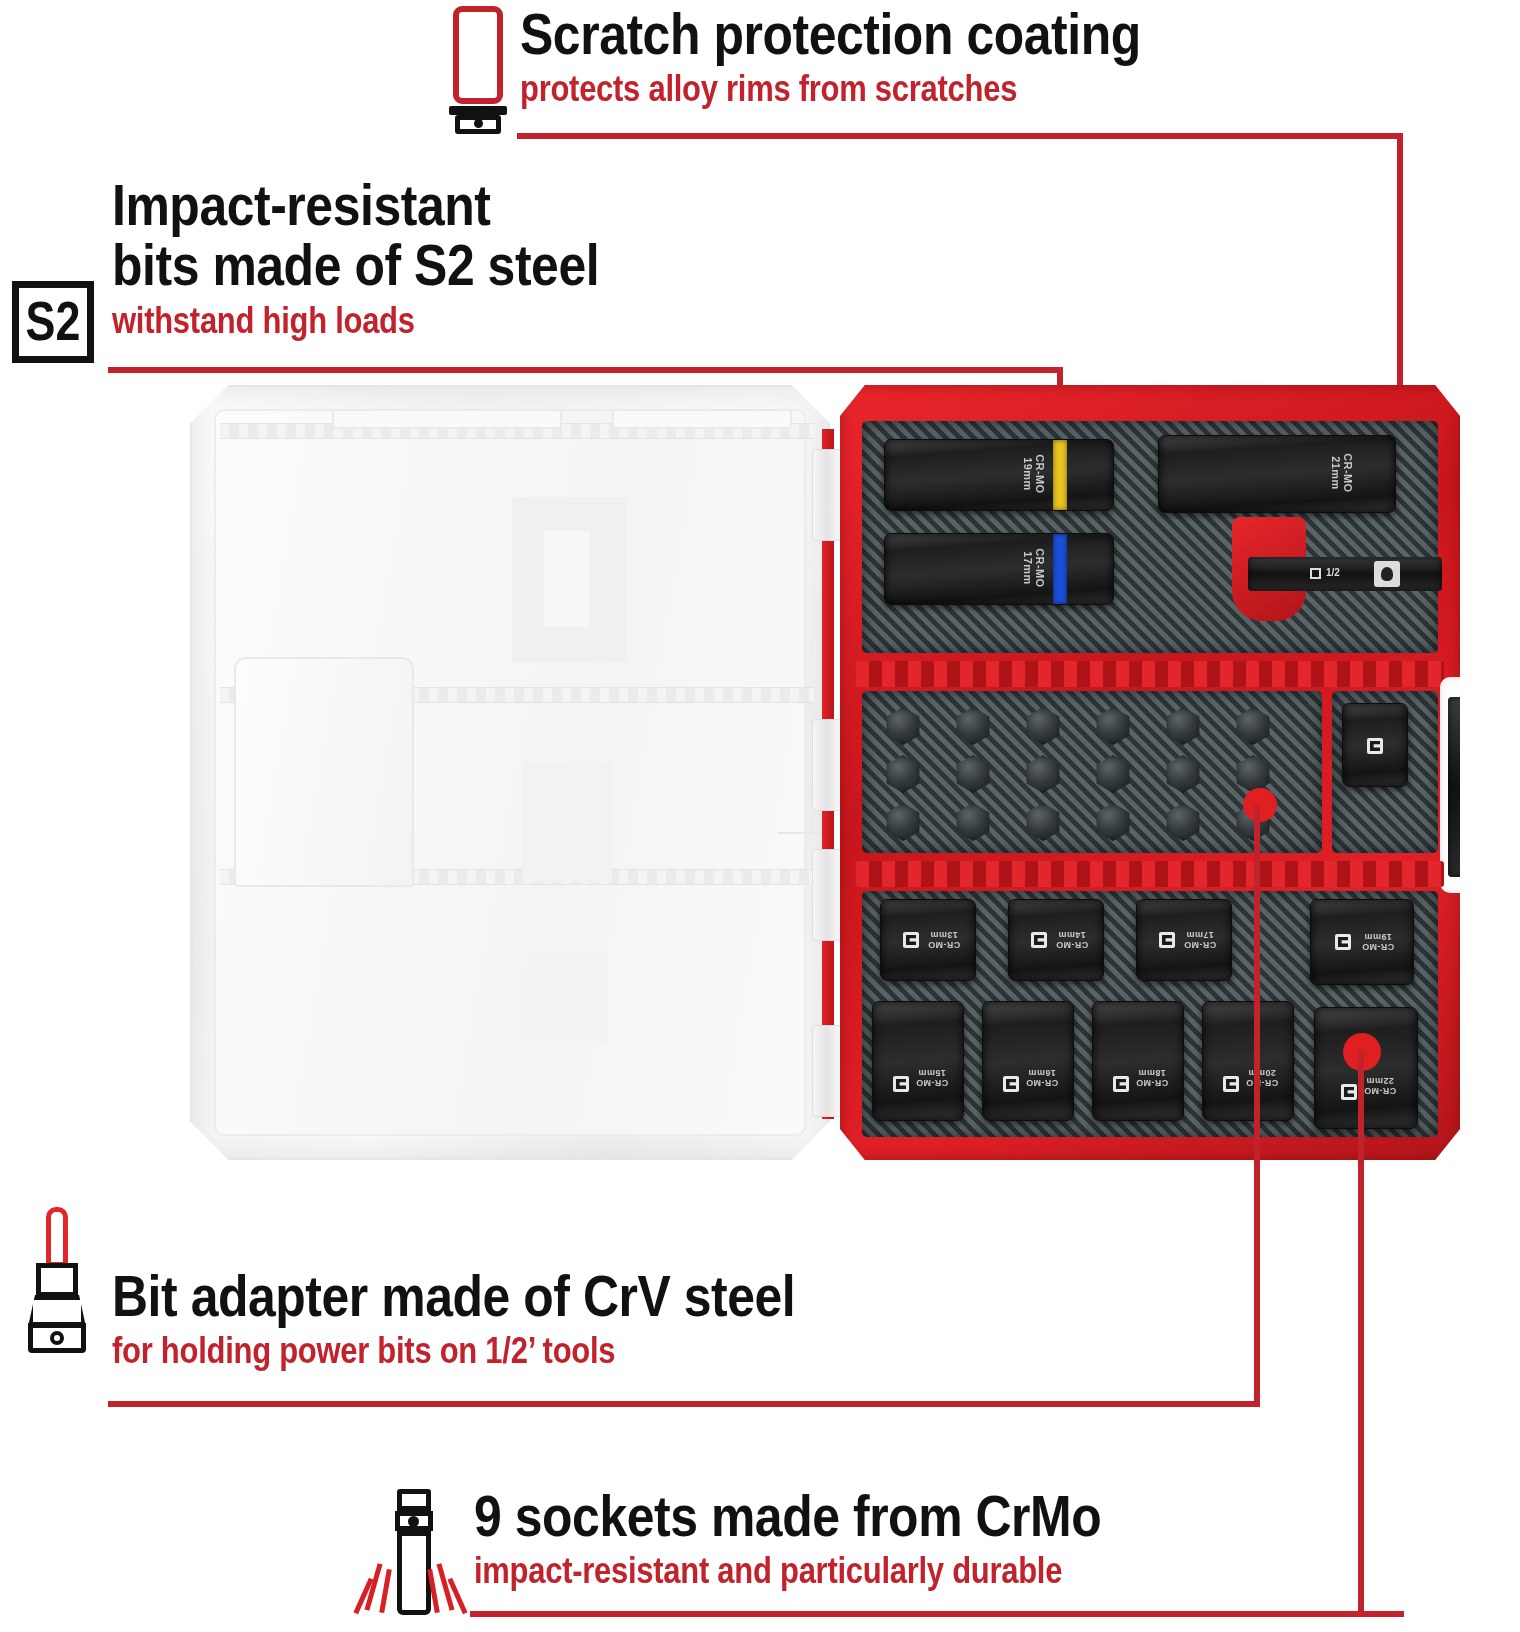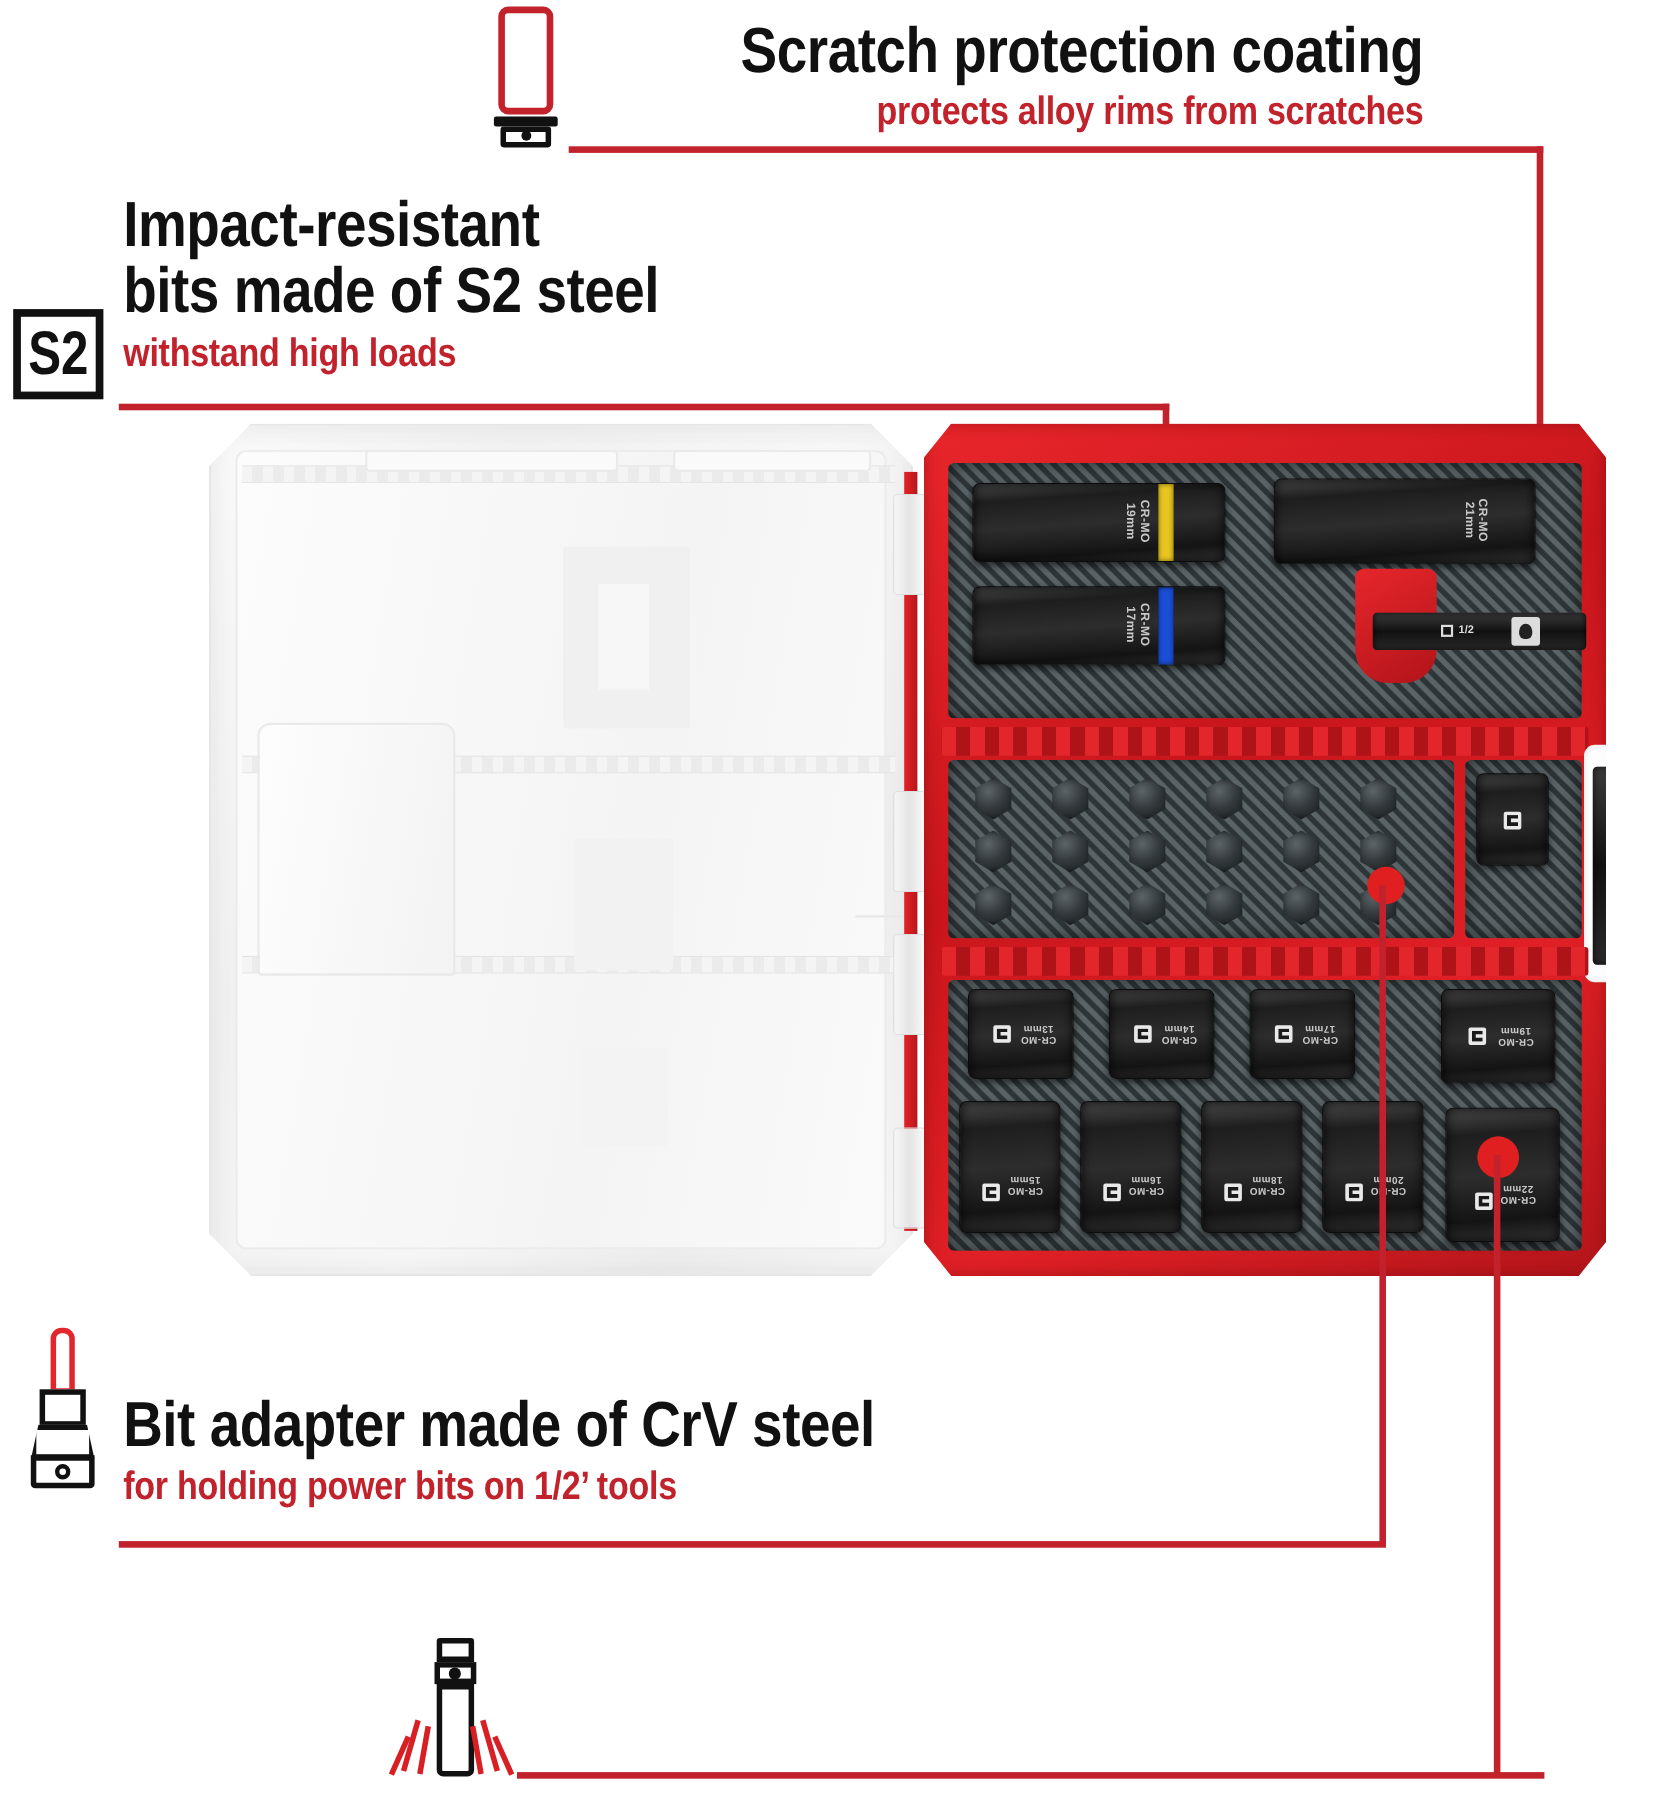--- a/index.html
+++ b/index.html
@@ -185,21 +185,21 @@
 
 <div id="root">
 
   <div class="icon" style="left:447px; top:6px; width:62px; height:126px;">
     <div style="position:absolute;left:6px;top:0;width:50px;height:98px;border:6px solid #C1222B;border-radius:9px;background:#fff;"></div>
     <div style="position:absolute;left:2px;top:100px;width:58px;height:9px;background:#111;border-radius:2px;"></div>
     <div style="position:absolute;left:8px;top:109px;width:46px;height:19px;background:#fff;border:5px solid #111;border-radius:3px;"></div>
     <div style="position:absolute;left:27px;top:113px;width:9px;height:9px;background:#111;border-radius:50%;"></div>
   </div>
 
-  <div class="callout" style="left:520px; top:16px; width:900px;text-align:right;">
+  <div class="callout" style="left:520px; top:4px; width:900px;">
     <div class="title" style="font-size:58px;">Scratch protection coating</div>
     <div class="sub" style="font-size:36px; margin-top:6px;">protects alloy rims from scratches</div>
   </div>
 
   <div class="rule-h" style="left:517px; top:133px; width:886px;"></div>
   <div class="rule-v" style="left:1397px; top:133px; height:322px;"></div>
   <div class="dot" style="left:1383px; top:466px; width:34px; height:34px;"></div>
 
   <div class="icon" style="left:12px; top:281px; width:82px; height:82px; border:7px solid #111; background:#fff;">
     <div style="position:absolute;left:0;top:-2px;width:100%;height:100%;display:flex;align-items:center;justify-content:center;font-size:56px;font-weight:bold;color:#111;transform:scaleX(0.8);">S2</div>
@@ -381,16 +381,20 @@
     <div style="position:absolute;left:32px;top:42px;width:34px;height:84px;border:5px solid #111;background:#fff;border-radius:0 0 6px 6px;"></div>
 
     <div style="position:absolute;left:6px;top:74px;width:5px;height:48px;background:#D81F24;transform:rotate(16deg);"></div>
     <div style="position:absolute;left:18px;top:80px;width:5px;height:44px;background:#D81F24;transform:rotate(10deg);"></div>
     <div style="position:absolute;left:-4px;top:88px;width:5px;height:38px;background:#D81F24;transform:rotate(24deg);"></div>
     <div style="position:absolute;left:78px;top:74px;width:5px;height:48px;background:#D81F24;transform:rotate(-16deg);"></div>
     <div style="position:absolute;left:66px;top:80px;width:5px;height:44px;background:#D81F24;transform:rotate(-10deg);"></div>
     <div style="position:absolute;left:90px;top:88px;width:5px;height:38px;background:#D81F24;transform:rotate(-24deg);"></div>
   </div>
 
+  <div class="callout" style="left:474px; top:1486px; width:1020px;">
+    <div class="title" style="font-size:58px;">9 sockets made from CrMo</div>
+    <div class="sub" style="font-size:36px; margin-top:6px;">impact-resistant and particularly durable</div>
+  </div>
   <div class="rule-h" style="left:470px; top:1611px; width:934px;"></div>
   <div class="rule-v" style="left:1358px; top:1050px; height:562px;"></div>
 
 </div>
 
 </body></html>

